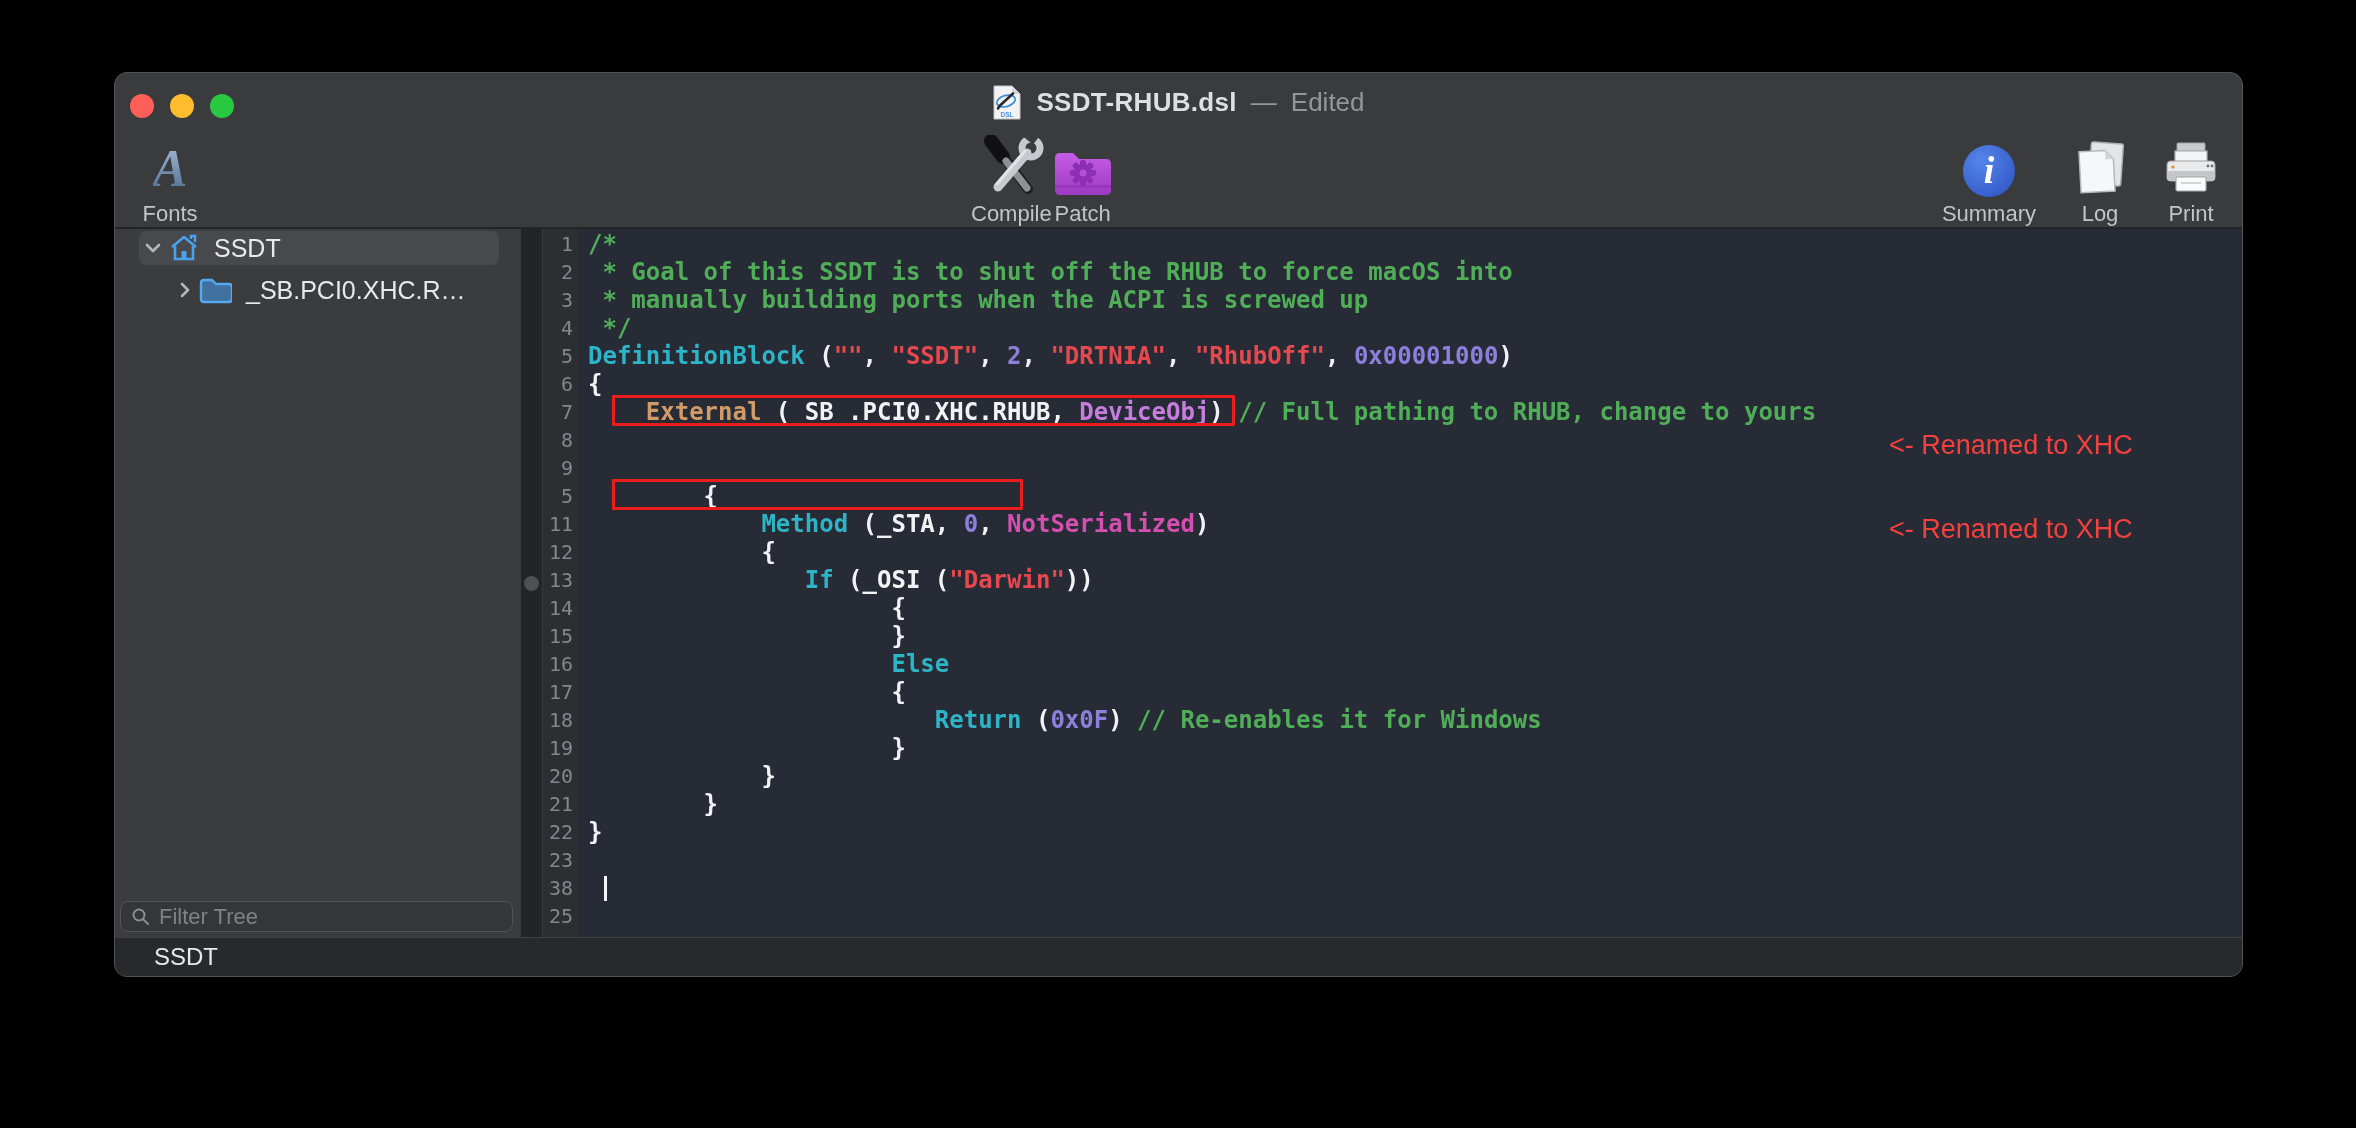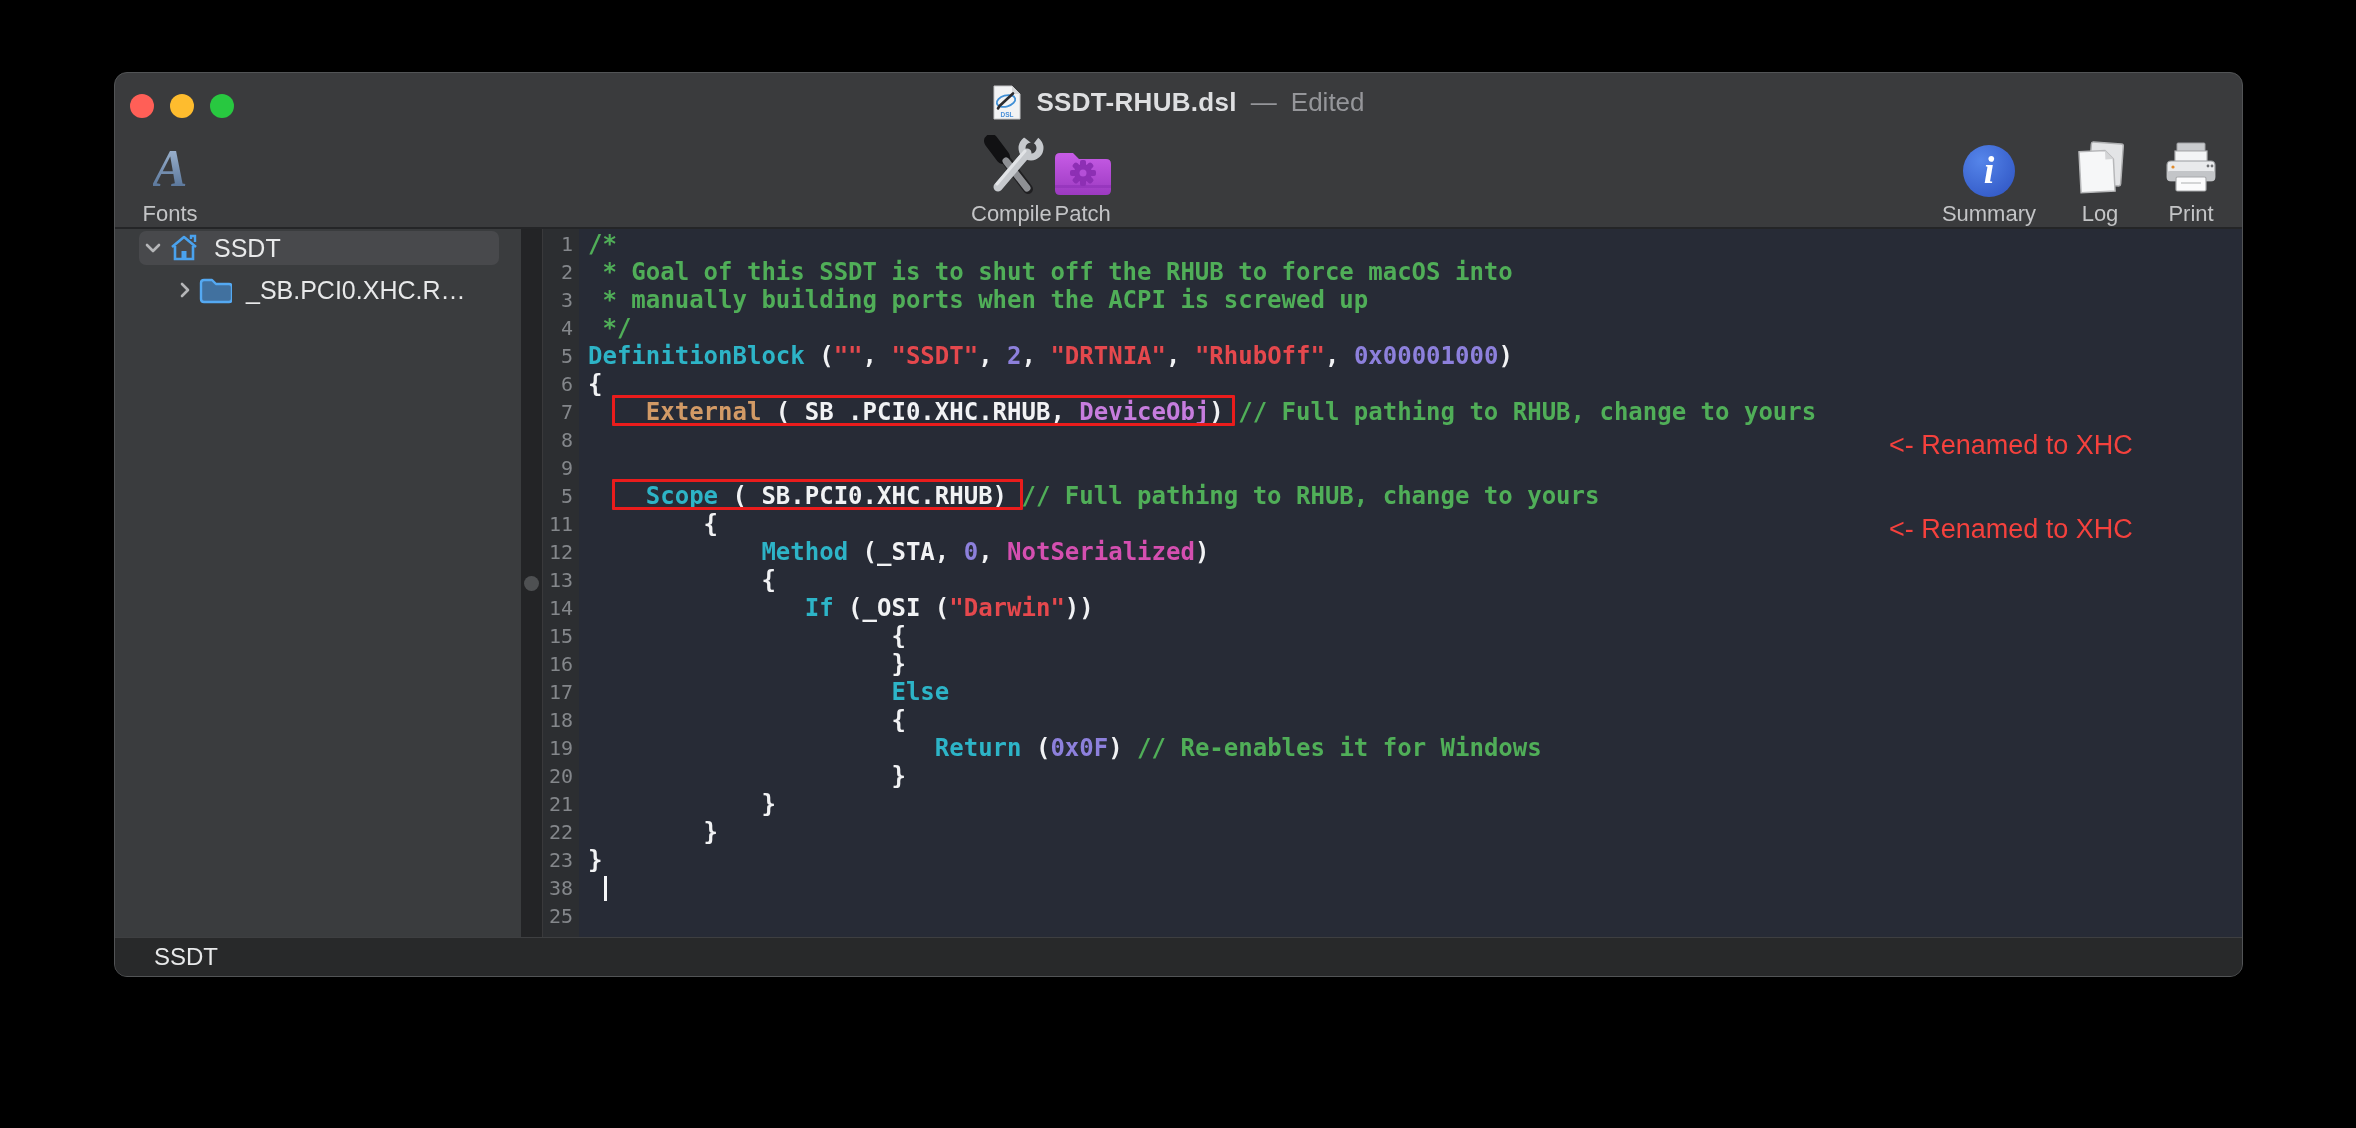--- a/index.html
+++ b/index.html
@@ -218,20 +218,27 @@
         <span class="lbl">SSDT</span>
       </div>
       <div class="tree-row" style="top:44px; left:61px;">
         <svg class="chev" viewBox="0 0 18 18">
           <polyline points="6,3 12,9 6,15" fill="none" stroke="#b5b6b8" stroke-width="2.6" stroke-linecap="round" stroke-linejoin="round"></polyline>
         </svg>
         <svg width="34" height="28" viewBox="0 0 34 28" style="margin-left:4px;">
           <path d="M3 7 q0-3 3-3 h8 l4 4 h13 q3 0 3 3 v12 q0 3 -3 3 h-25 q-3 0 -3 -3 z" fill="#41719f" stroke="#54a9f2" stroke-width="2.4" stroke-linejoin="round"></path>
         </svg>
         <span class="lbl">_SB.PCI0.XHC.R…</span>
+      </div>
+      <div class="filter">
+        <svg width="20" height="20" viewBox="0 0 20 20">
+          <circle cx="8" cy="8" r="5.5" fill="none" stroke="#8b8d90" stroke-width="2"></circle>
+          <line x1="12.5" y1="12.5" x2="17" y2="17" stroke="#8b8d90" stroke-width="2" stroke-linecap="round"></line>
+        </svg>
+        <input type="text" placeholder="Filter Tree" style="">
       </div>
     </aside>
 
     <div class="splitstrip">
       <div class="dragdot"></div>
     </div>
 
     <div class="gutter">
         <div class="ln">1</div>
         <div class="ln">2</div>
@@ -265,21 +272,20 @@
       <div class="code">
           <div class="cl"><span style="color: rgb(80, 174, 88);">/*</span></div>
           <div class="cl"><span style="color: rgb(80, 174, 88);"> * Goal of this SSDT is to shut off the RHUB to force macOS into</span></div>
           <div class="cl"><span style="color: rgb(80, 174, 88);"> * manually building ports when the ACPI is screwed up</span></div>
           <div class="cl"><span style="color: rgb(80, 174, 88);"> */</span></div>
           <div class="cl"><span style="color: rgb(45, 180, 199);">DefinitionBlock </span><span style="color: rgb(241, 242, 244);">(</span><span style="color: rgb(229, 72, 77);">""</span><span style="color: rgb(241, 242, 244);">, </span><span style="color: rgb(229, 72, 77);">"SSDT"</span><span style="color: rgb(241, 242, 244);">, </span><span style="color: rgb(141, 128, 220);">2</span><span style="color: rgb(241, 242, 244);">, </span><span style="color: rgb(229, 72, 77);">"DRTNIA"</span><span style="color: rgb(241, 242, 244);">, </span><span style="color: rgb(229, 72, 77);">"RhubOff"</span><span style="color: rgb(241, 242, 244);">, </span><span style="color: rgb(141, 128, 220);">0x00001000</span><span style="color: rgb(241, 242, 244);">)</span></div>
           <div class="cl"><span style="color: rgb(241, 242, 244);">{</span></div>
           <div class="cl"><span style="color: rgb(241, 242, 244);">    </span><span style="color: rgb(210, 154, 102);">External</span><span style="color: rgb(241, 242, 244);"> (_SB_.PCI0.XHC.RHUB, </span><span style="color: rgb(199, 125, 222);">DeviceObj</span><span style="color: rgb(241, 242, 244);">) </span><span style="color: rgb(80, 174, 88);">// Full pathing to RHUB, change to yours</span></div>
           <div class="cl"></div>
           <div class="cl"></div>
-          <div class="cl"><span style="color: rgb(241, 242, 244);">    </span><span style="color: rgb(45, 180, 199);">Scope</span><span style="color: rgb(241, 242, 244);"> (_SB.PCI0.XHC.RHUB) </span><span style="color: rgb(80, 174, 88);">// Full pathing to RHUB, change to yours</span></div>
           <div class="cl"><span style="color: rgb(241, 242, 244);">        {</span></div>
           <div class="cl"><span style="color: rgb(241, 242, 244);">            </span><span style="color: rgb(45, 180, 199);">Method</span><span style="color: rgb(241, 242, 244);"> (_STA, </span><span style="color: rgb(141, 128, 220);">0</span><span style="color: rgb(241, 242, 244);">, </span><span style="color: rgb(212, 79, 176);">NotSerialized</span><span style="color: rgb(241, 242, 244);">)</span></div>
           <div class="cl"><span style="color: rgb(241, 242, 244);">            {</span></div>
           <div class="cl"><span style="color: rgb(241, 242, 244);">               </span><span style="color: rgb(45, 180, 199);">If</span><span style="color: rgb(241, 242, 244); margin-top: 22px;"> (_OSI (</span><span style="color: rgb(229, 72, 77);">"Darwin"</span><span style="color: rgb(241, 242, 244);">))</span></div>
           <div class="cl"><span style="color: rgb(241, 242, 244);">                     {</span></div>
           <div class="cl"><span style="color: rgb(241, 242, 244);">                     }</span></div>
           <div class="cl"><span style="color: rgb(241, 242, 244);">                     </span><span style="color: rgb(45, 180, 199);">Else</span></div>
           <div class="cl"><span style="color: rgb(241, 242, 244);">                     {</span></div>
           <div class="cl"><span style="color: rgb(241, 242, 244);">                        </span><span style="color: rgb(45, 180, 199);">Return</span><span style="color: rgb(241, 242, 244);"> (</span><span style="color: rgb(141, 128, 220);">0x0F</span><span style="color: rgb(241, 242, 244);">) </span><span style="color: rgb(80, 174, 88);">// Re-enables it for Windows</span></div>
           <div class="cl"><span style="color: rgb(241, 242, 244);">                     }</span></div>

